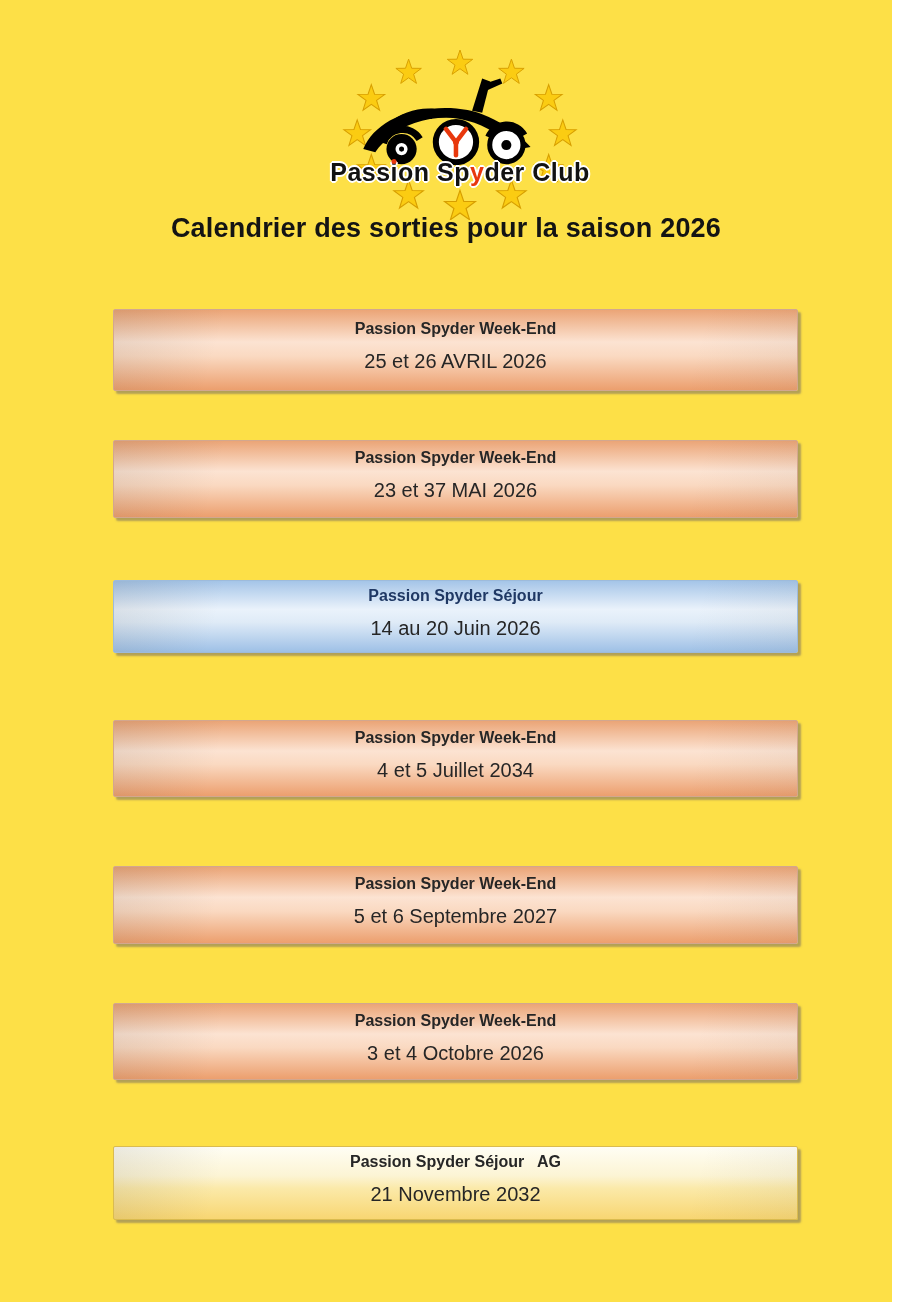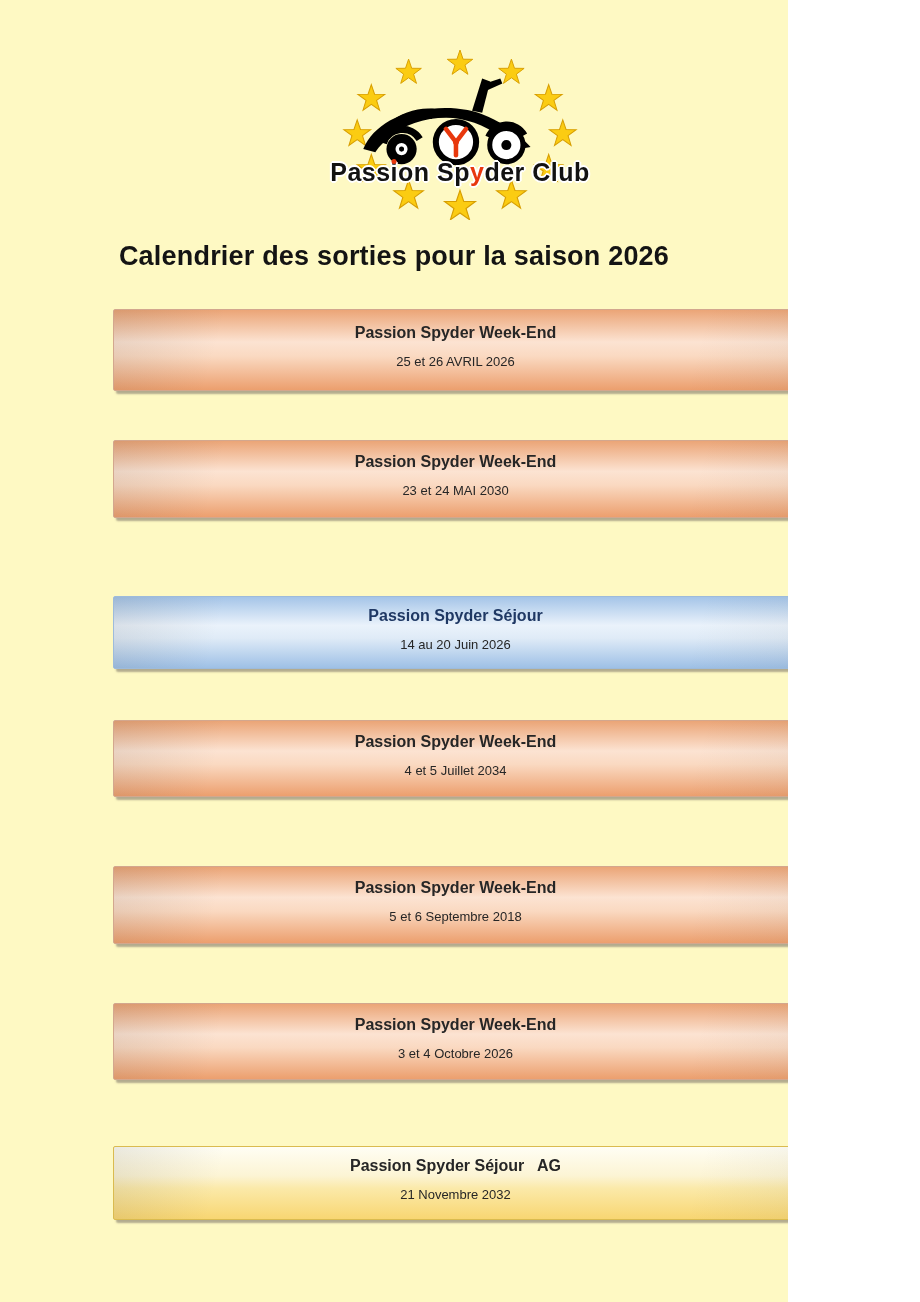--- a/index.html
+++ b/index.html
@@ -1,18 +1,18 @@
 <!DOCTYPE html>
 <html style="--star-color: #FBCC12; --star-stroke: #D79E00; --accent-red: #E8380D;"><head>
 <meta charset="utf-8">
 <style>
   * { margin:0; padding:0; box-sizing:border-box; }
   html,body { background:#ffffff; }
   .page {
-    position:relative; width:788px; height:1302px; background:#fef9c3;
+    position:relative; width:892px; height:1302px; background:#fde047;
     font-family:"Liberation Sans", sans-serif; overflow:hidden;
   }
 
   
   .logo { position:absolute; left:329px; top:48px; width:262px; height:172px; }
   .logo svg { position:absolute; left:0; top:0; }
   .logo-text {
     position:absolute; left:-30px; right:-30px; top:110px; text-align:center;
     font-size:25px; font-weight:800; letter-spacing:0.5px; color:#121212;
     text-shadow:-2px 0 0 #fff, 2px 0 0 #fff, 0 -2px 0 #fff, 0 2px 0 #fff,
@@ -22,44 +22,44 @@
   .logo-text .red { color:var(--accent-red,#E8380D); }
   .logo-text .dot-i { position:relative; display:inline-block; }
   .logo-text .dot-i::after {
     content:''; position:absolute; top:1px; left:50%; transform:translateX(-50%);
     width:5px; height:5px; border-radius:50%; background:var(--accent-red,#E8380D);
   }
 
   
   .title {
     position:absolute; top:213px; left:0; width:100%; text-align:center;
-    font-size:27px; font-weight:700; color:#141414; letter-spacing:0.2px;margin-top:28px;
+    font-size:27px; font-weight:700; color:#141414; letter-spacing:0.2px;
   }
 
   
   .banner {
     position:absolute; left:113px; width:685px;
     border:1px solid var(--bd,#D3A78E); border-radius:2px;
     background-image:
       linear-gradient(105deg, rgba(60,55,50,0.10) 0%, rgba(255,255,255,0) 16%,
                       rgba(255,255,255,0) 84%, rgba(60,55,50,0.05) 100%),
       linear-gradient(to bottom, var(--c1,#EBA577) 0%, var(--c2,#FCE3D2) 40%,
                       var(--c3,#FAD9C1) 58%, var(--c4,#EC9F6E) 100%);
     box-shadow:3px 3px 2px rgba(116,108,99,0.55);
     display:flex; flex-direction:column; align-items:center; justify-content:center;
     gap:12px; padding-bottom:7px;
   }
   .banner-title {
     font-size:16px; font-weight:700; color:var(--tc,#262626); white-space:pre-wrap;
   }
-  .banner-date { font-size:13px; color:#262626; white-space:pre-wrap;text-align:right; }
+  .banner-date { font-size:20px; color:#262626; white-space:pre-wrap;text-align:right; }
 
   .b1 { top:309px; height:82px; }
   .b2 { top:440px; height:78px; }
-  .b3 { top:580px; height:73px;margin-top:16px; }
+  .b3 { top:580px; height:73px; }
   .b4 { top:720px; height:77px; }
   .b5 { top:866px; height:78px; }
   .b6 { top:1003px; height:77px; }
   .b7 { top:1146px; height:74px; }
 </style>
 </head>
 <body>
 
 <div class="page">
 
@@ -119,36 +119,36 @@
 
   <h1 class="title">Calendrier des sorties pour la saison 2026</h1>
 
   <div class="banner b1" style="--c1: #EBA577; --c2: #FCE3D2; --c3: #FAD9C1; --c4: #EC9F6E; --bd: #D3A78E; --tc: #262626;">
     <div class="banner-title">Passion Spyder Week-End</div>
     <div class="banner-date">25 et 26 AVRIL 2026</div>
   </div>
 
   <div class="banner b2" style="--c1: #EBA577; --c2: #FCE3D2; --c3: #FAD9C1; --c4: #EC9F6E; --bd: #D3A78E; --tc: #262626;">
     <div class="banner-title">Passion Spyder Week-End</div>
-    <div class="banner-date">23 et 24 MAI 2030</div>
+    <div class="banner-date">23 et 37 MAI 2026</div>
   </div>
 
   <div class="banner b3" style="--c1: #A5C5E8; --c2: #EAF2FB; --c3: #DFEBF7; --c4: #9EC0E6; --bd: #9EBBDB; --tc: #1F3864;">
     <div class="banner-title">Passion Spyder Séjour</div>
     <div class="banner-date">14 au 20 Juin 2026</div>
   </div>
 
   <div class="banner b4" style="--c1: #EBA577; --c2: #FCE3D2; --c3: #FAD9C1; --c4: #EC9F6E; --bd: #D3A78E; --tc: #262626;">
     <div class="banner-title">Passion Spyder Week-End</div>
     <div class="banner-date">4 et 5 Juillet 2034</div>
   </div>
 
   <div class="banner b5" style="--c1: #EBA577; --c2: #FCE3D2; --c3: #FAD9C1; --c4: #EC9F6E; --bd: #D3A78E; --tc: #262626;">
     <div class="banner-title">Passion Spyder Week-End</div>
-    <div class="banner-date">5 et 6 Septembre 2018</div>
+    <div class="banner-date">5 et 6 Septembre 2027</div>
   </div>
 
   <div class="banner b6" style="--c1: #EBA577; --c2: #FCE3D2; --c3: #FAD9C1; --c4: #EC9F6E; --bd: #D3A78E; --tc: #262626;">
     <div class="banner-title">Passion Spyder Week-End</div>
     <div class="banner-date">3 et 4 Octobre 2026</div>
   </div>
 
   <div class="banner b7" style="--c1: #FFFEF4; --c2: #FCF4D4; --c3: #FBE9A8; --c4: #F8D672; --bd: #DABB4F; --tc: #262626;">
     <div class="banner-title">Passion Spyder Séjour   AG</div>
     <div class="banner-date">21 Novembre 2032</div>

